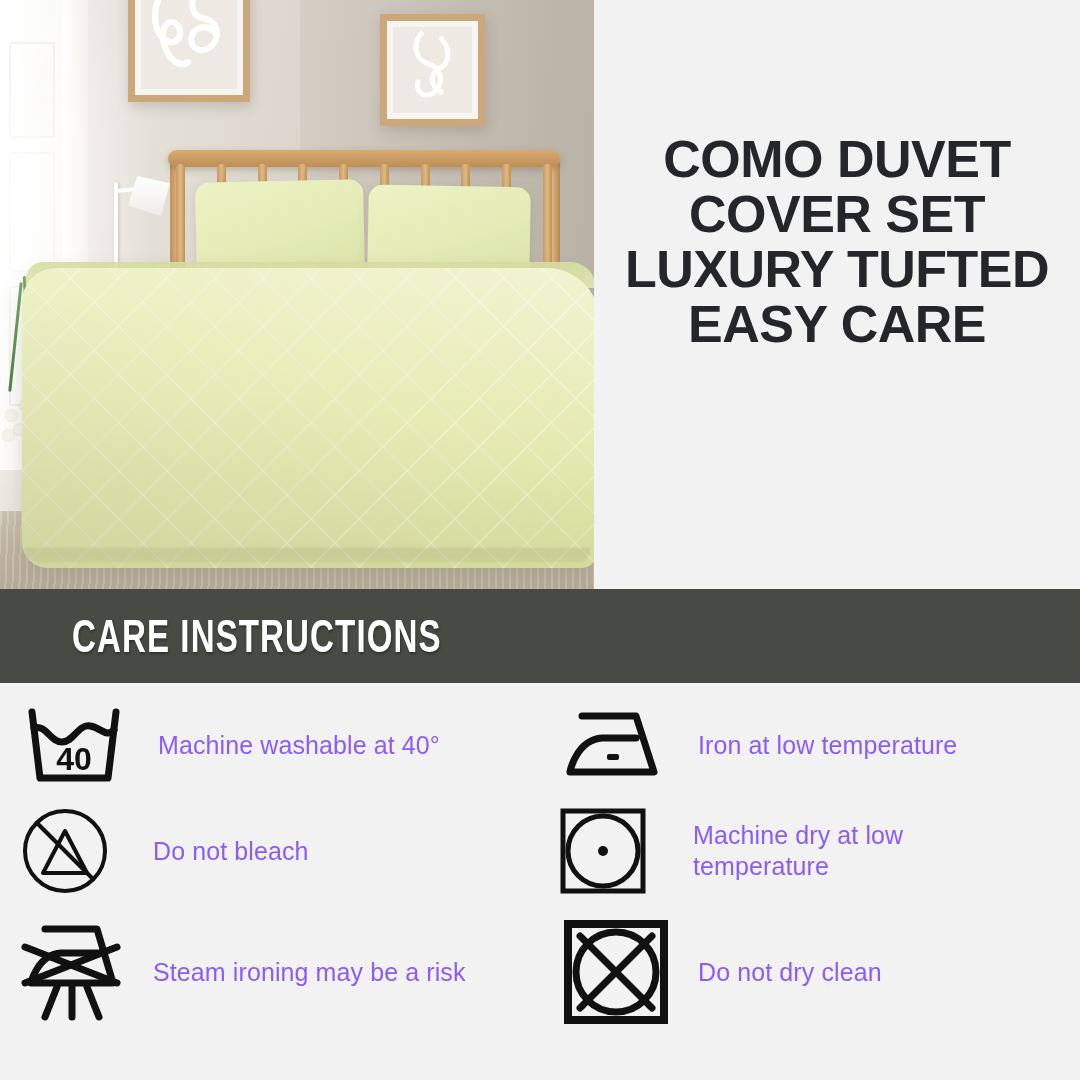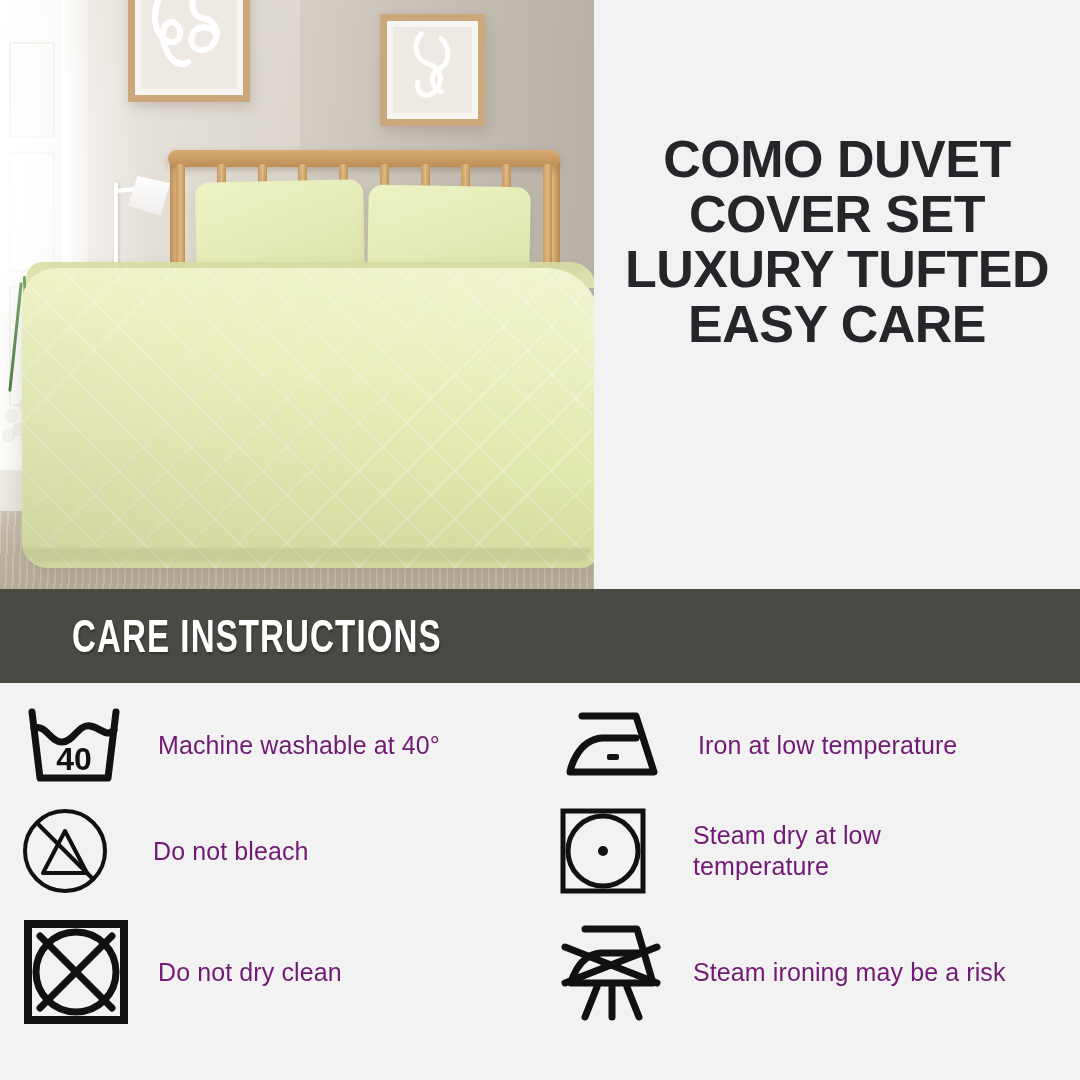--- a/index.html
+++ b/index.html
@@ -311,21 +311,21 @@
     display: flex;
     align-items: center;
     justify-content: flex-start;
   }
   .icon-box svg { display: block; }
 
   .care-label {
     font-family: "Liberation Sans", sans-serif;
     font-size: 25px;
     line-height: 1.24;
-    color: #701a75;
+    color: #8b5cf6;
     letter-spacing: 0.1px;
     max-width: 330px;
   }
 </style>
 </head>
 <body>
 
 <div class="page">
 
   <div class="top-section">
@@ -472,43 +472,43 @@
     </div>
 
     <div class="care-item col-right">
       <div class="icon-box">
         <svg width="92" height="92" viewBox="0 0 92 92">
           <rect x="6" y="6" width="80" height="80" fill="none" stroke="#111111" stroke-width="5"></rect>
           <circle cx="46" cy="46" r="35" fill="none" stroke="#111111" stroke-width="5"></circle>
           <circle cx="46" cy="46" r="5" fill="#111111"></circle>
         </svg>
       </div>
-      <div class="care-label">Steam dry at low temperature</div>
-    </div>
-
-    <div class="care-item">
-      <div class="icon-box">
-        <svg width="108" height="108" viewBox="0 0 108 108">
-          <rect x="6" y="6" width="96" height="96" fill="none" stroke="#111111" stroke-width="8"></rect>
-          <circle cx="54" cy="54" r="40" fill="none" stroke="#111111" stroke-width="7"></circle>
-          <line x1="18" y1="18" x2="90" y2="90" stroke="#111111" stroke-width="7" stroke-linecap="round"></line>
-          <line x1="90" y1="18" x2="18" y2="90" stroke="#111111" stroke-width="7" stroke-linecap="round"></line>
-        </svg>
-      </div>
-      <div class="care-label">Do not dry clean</div>
+      <div class="care-label">Machine dry at low temperature</div>
     </div>
 
     <div class="care-item col-right">
       <div class="icon-box">
         <svg width="112" height="102" viewBox="0 0 112 102">
           <path d="M28 8 L80 8 L96 62 L14 62 C14 62 20 34 44 32 L82 32" fill="none" stroke="#111111" stroke-width="7" stroke-linecap="round" stroke-linejoin="round"></path>
           <line x1="8" y1="26" x2="100" y2="62" stroke="#111111" stroke-width="7" stroke-linecap="round"></line>
           <line x1="100" y1="26" x2="8" y2="62" stroke="#111111" stroke-width="7" stroke-linecap="round"></line>
           <line x1="55" y1="66" x2="55" y2="96" stroke="#111111" stroke-width="7" stroke-linecap="round"></line>
           <line x1="40" y1="66" x2="28" y2="96" stroke="#111111" stroke-width="7" stroke-linecap="round"></line>
           <line x1="70" y1="66" x2="82" y2="96" stroke="#111111" stroke-width="7" stroke-linecap="round"></line>
         </svg>
       </div>
       <div class="care-label">Steam ironing may be a risk</div>
     </div>
 
+    <div class="care-item">
+      <div class="icon-box">
+        <svg width="108" height="108" viewBox="0 0 108 108">
+          <rect x="6" y="6" width="96" height="96" fill="none" stroke="#111111" stroke-width="8"></rect>
+          <circle cx="54" cy="54" r="40" fill="none" stroke="#111111" stroke-width="7"></circle>
+          <line x1="18" y1="18" x2="90" y2="90" stroke="#111111" stroke-width="7" stroke-linecap="round"></line>
+          <line x1="90" y1="18" x2="18" y2="90" stroke="#111111" stroke-width="7" stroke-linecap="round"></line>
+        </svg>
+      </div>
+      <div class="care-label">Do not dry clean</div>
+    </div>
+
   </div>
 </div>
 
 </body></html>

